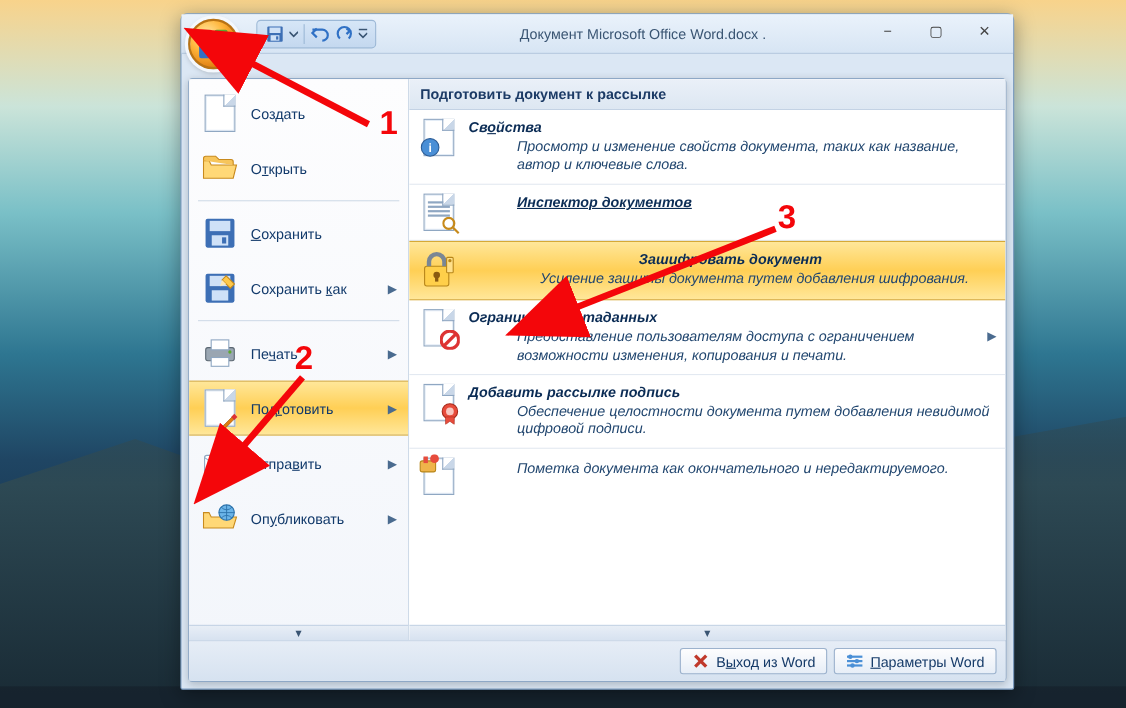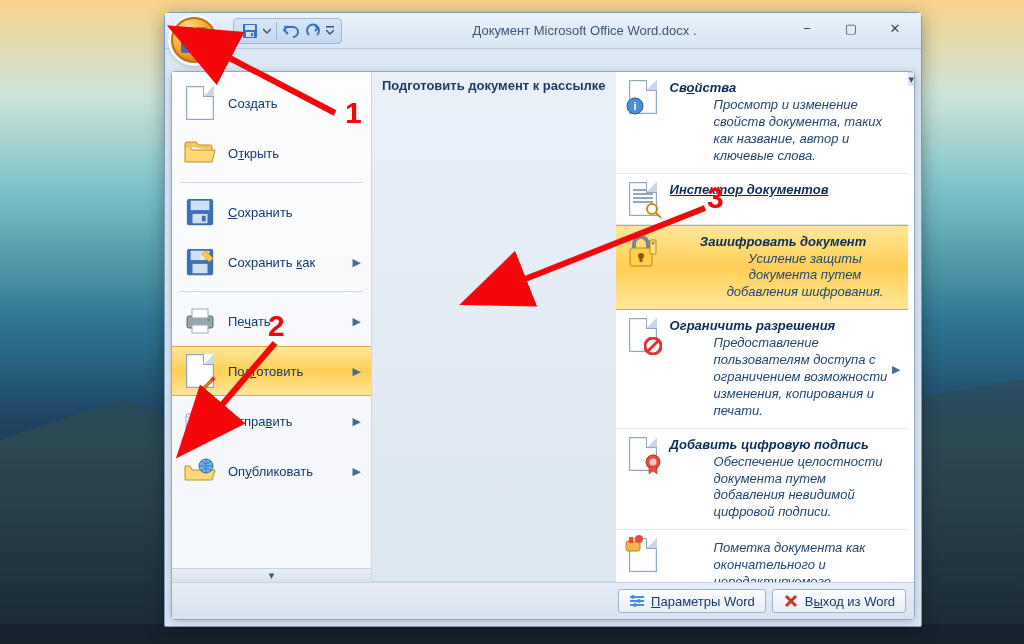--- a/index.html
+++ b/index.html
@@ -90,21 +90,21 @@
     width: 200px;
     border-right: 1px solid #c9d6e6;
     background: linear-gradient(#fdfdfe,#f3f6fb);
     display:flex; flex-direction:column;
     padding-top: 6px;
     justify-content: center;
   }
   .menu-right {
     flex:1;
     background:#fff;
-    display:flex; flex-direction:row;
+    display:flex; flex-direction:column;
     overflow:hidden;
   }
   .right-header {
     background: linear-gradient(#eaf0f8,#dde7f2);
     border-bottom:1px solid #c3d2e4;
     color:#1c3b66; font-weight:bold;
     padding:6px 10px;
   }
   .right-list { flex:1; overflow:hidden; }
 
@@ -133,21 +133,21 @@
     position:relative;
   }
   .right-item:last-child{border-bottom:none;}
   .right-item.selected {
     background: linear-gradient(#ffe79a,#ffcf55 50%,#ffe79a);
     border-top:1px solid #d6a936; border-bottom:1px solid #d6a936;text-align:center;
   }
   .right-item .icon32{ width:34px; flex:0 0 34px; display:flex;align-items:flex-start;justify-content:center; }
   .right-item .txt{ flex:1;font-style:italic; }
   .right-item .ttl{ font-weight:bold; color:#0b2c55; }
-  .right-item .ttl.underlined{ text-decoration: underline; }
+  .right-item .ttl.underlined{ text-decoration: underline; margin-left: 44px; }
   .right-item .desc{ color:#21466f; line-height:1.3; margin-top:2px;margin-left:44px; }
   .right-item .arrow { position:absolute; right:8px; top:50%; transform:translateY(-50%); color:#4a6b8f; font-size:11px; }
 
   .bottom-scroll {
     height:14px;
     background:linear-gradient(#e8eef6,#d7e2f0);
     border-top:1px solid #c3d2e4;
     display:flex; align-items:center; justify-content:center;
     color:#3a5573; font-size:11px;
   }
@@ -418,38 +418,38 @@
             <div class="right-item">
               <span class="icon32">
                 <span class="doc-icon" style="position:relative;">
                   <svg style="position:absolute;right:-6px;bottom:-4px;" width="18" height="18">
                       <circle cx="9" cy="9" r="8" fill="#fff" stroke="#d33" stroke-width="3"></circle>
                       <line x1="3" y1="15" x2="15" y2="3" stroke="#d33" stroke-width="3"></line>
                     </svg>
                 </span>
               </span>
               <div class="txt">
-                <div class="ttl">Ограничить разрешения</div>
+                <div class="ttl">Ограничить метаданных</div>
                 <div class="desc">Предоставление пользователям доступа с ограничением возможности изменения, копирования и печати.</div>
               </div>
               <span class="arrow">▶</span>
             </div>
 
             <div class="right-item">
               <span class="icon32">
                 <span class="doc-icon" style="position:relative;">
                   <svg style="position:absolute;right:-6px;bottom:-4px;" width="18" height="20">
                       <circle cx="9" cy="8" r="7" fill="#e74c3c" stroke="#a82818"></circle>
                       <circle cx="9" cy="8" r="3.5" fill="#f8c7c0"></circle>
                       <path d="M5 13 L5 20 L9 17 L13 20 L13 13 Z" fill="#e74c3c" stroke="#a82818" stroke-width="0.5"></path>
                     </svg>
                 </span>
               </span>
               <div class="txt">
-                <div class="ttl">Добавить цифровую подпись</div>
+                <div class="ttl">Добавить рассылке подпись</div>
                 <div class="desc">Обеспечение целостности документа путем добавления невидимой цифровой подписи.</div>
               </div>
             </div>
 
             <div class="right-item">
               <span class="icon32">
                 <span class="doc-icon" style="position:relative;">
                   <svg style="position:absolute;left:-6px;top:-4px;" width="20" height="18">
                       <rect x="2" y="6" width="14" height="10" rx="2" fill="#efb44a" stroke="#b8861a"></rect>
                       <rect x="5" y="2" width="4" height="6" fill="#e74c3c"></rect>
@@ -463,36 +463,36 @@
             </div>
 
           </div>
           <div class="bottom-scroll">▾</div>
         </div>
       </div>
 
       <div class="menu-footer">
         <div class="footer-btn">
           <svg width="16" height="16" viewBox="0 0 16 16">
+              <line x1="3" y1="3" x2="13" y2="13" stroke="#c0392b" stroke-width="3"></line>
+              <line x1="13" y1="3" x2="3" y2="13" stroke="#c0392b" stroke-width="3"></line>
+            </svg>
+          <span>В<u class="accel">ы</u>ход из Word</span>
+        </div>
+        <div class="footer-btn">
+          <svg width="16" height="16" viewBox="0 0 16 16">
               <rect x="1" y="3" width="14" height="2" fill="#4a8fd6"></rect>
               <rect x="1" y="7" width="14" height="2" fill="#4a8fd6"></rect>
               <rect x="1" y="11" width="14" height="2" fill="#4a8fd6"></rect>
               <circle cx="4" cy="4" r="2" fill="#4a8fd6"></circle>
               <circle cx="10" cy="8" r="2" fill="#4a8fd6"></circle>
               <circle cx="6" cy="12" r="2" fill="#4a8fd6"></circle>
             </svg>
           <span><u class="accel">П</u>араметры Word</span>
         </div>
-        <div class="footer-btn">
-          <svg width="16" height="16" viewBox="0 0 16 16">
-              <line x1="3" y1="3" x2="13" y2="13" stroke="#c0392b" stroke-width="3"></line>
-              <line x1="13" y1="3" x2="3" y2="13" stroke="#c0392b" stroke-width="3"></line>
-            </svg>
-          <span>В<u class="accel">ы</u>ход из Word</span>
-        </div>
       </div>
     </div>
 
     <svg class="anno" style="left:0;top:0;" width="758" height="620">
 
       <defs>
         <marker id="ah" markerWidth="12" markerHeight="12" refX="2" refY="5" orient="auto">
           <path d="M0 0 L12 5 L0 10 Z" fill="#f4060a"></path>
         </marker>
       </defs>

